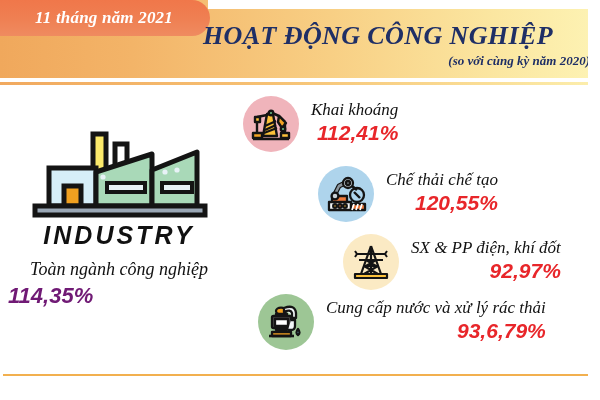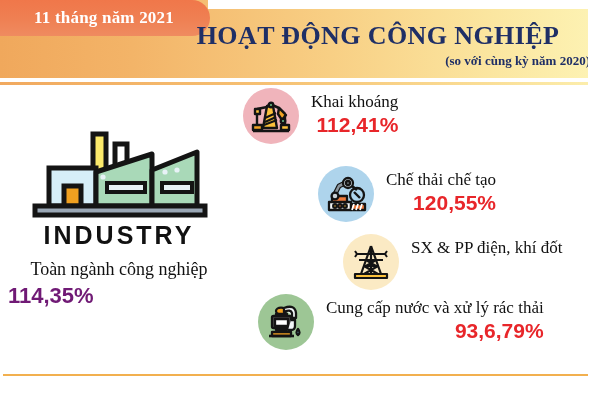--- a/index.html
+++ b/index.html
@@ -7,20 +7,21 @@
     padding: 0;
     background: #ffffff;
   }
   #page {
     position: relative;
     width: 588px;
     height: 400px;
     overflow: hidden;
     background: #ffffff;
     font-family: "Liberation Serif", serif;
+    font-style: italic;
   }
 
   
   #header-band {
     position: absolute;
     left: 0;
     top: 0;
     width: 600px;
     height: 78px;
     background: linear-gradient(90deg, #f0a85c 0%, #f3b468 22%, #f8cf84 55%, #fbe6a0 82%, #fdf3b4 100%);
@@ -158,21 +159,21 @@
   }
   .sector-value {
     color: #e8262a;
     font-family: "Liberation Sans", sans-serif;
     font-weight: bold;
     font-size: 21px;
     text-align: right;
     margin-top: 1px;
   }
 
-  #row-mining   { left: 243px; top: 88px; }
+  #row-mining   { left: 243px; top: 96px; }
   #row-manuf    { left: 318px; top: 166px; }
   #row-power    { left: 343px; top: 234px; }
   #row-water    { left: 258px; top: 294px; }
 </style>
 </head>
 <body>
 
 <div id="page">
 
   <div id="header-band"></div>
@@ -277,20 +278,21 @@
           <path d="M14 24 L30 24"></path>
           <path d="M15 24 L29 32 M29 24 L15 32"></path>
           <path d="M17 18 L27 24 M27 18 L17 24"></path>
           <path d="M6 9 L8 12 L6 15 M38 9 L36 12 L38 15" stroke-width="2"></path>
           <rect x="6" y="32" width="32" height="4" fill="#fbc13a"></rect>
         </g>
       </svg>
     </div>
     <div class="sector-text">
       <div class="sector-label">SX &amp; PP điện, khí đốt</div>
+      <div class="sector-value">92,97%</div>
     </div>
   </div>
 
   <div class="sector-row" id="row-water">
     <div class="sector-icon" style="background:#9dc695;">
       <svg width="44" height="40" viewBox="0 0 44 40">
         <g stroke="#141414" stroke-width="2.3" stroke-linejoin="round">
           <ellipse cx="17" cy="9" rx="5" ry="3.4" fill="#f0a020"></ellipse>
           <path d="M20 7 Q30 3 31 11 L31 16" fill="none" stroke-width="2.6"></path>
           <path d="M20 7 Q30 3 31 11 L31 16" fill="#f2f6f8" stroke="none"></path>

